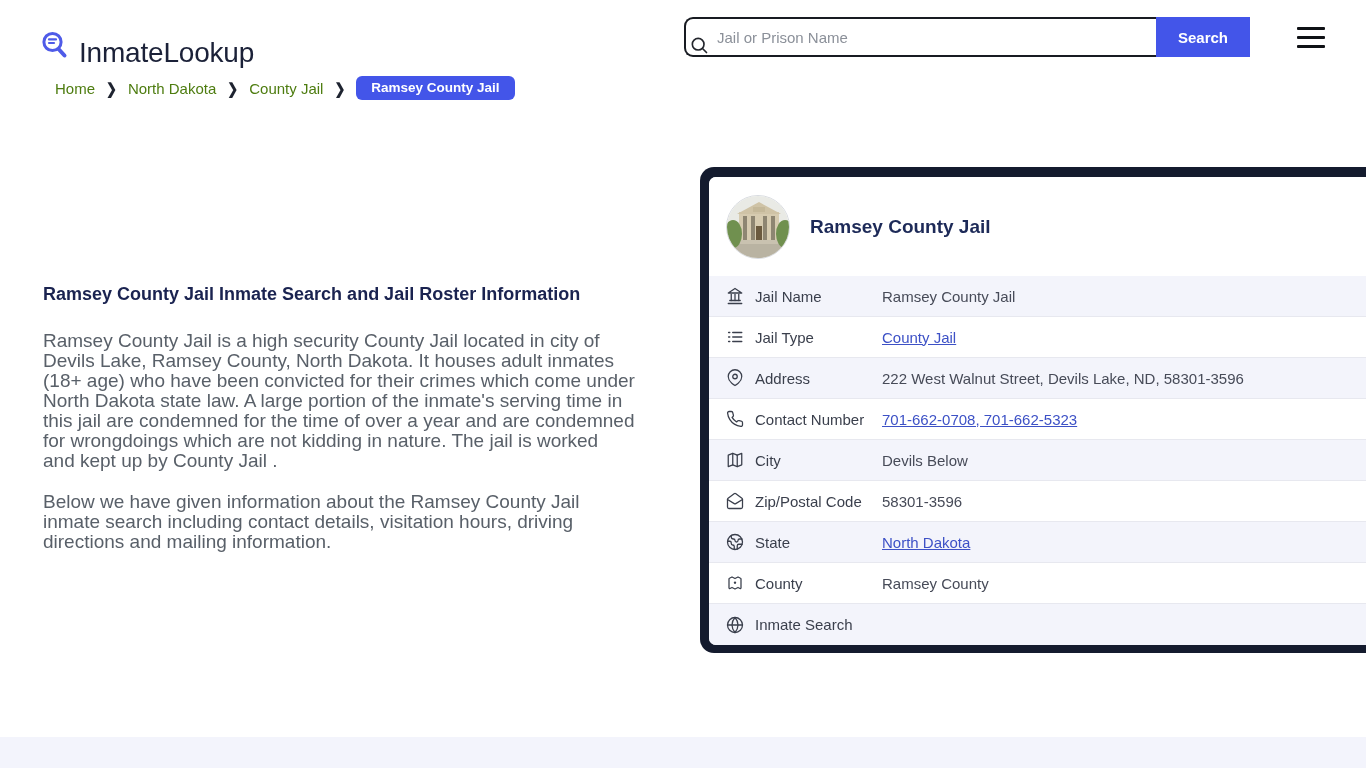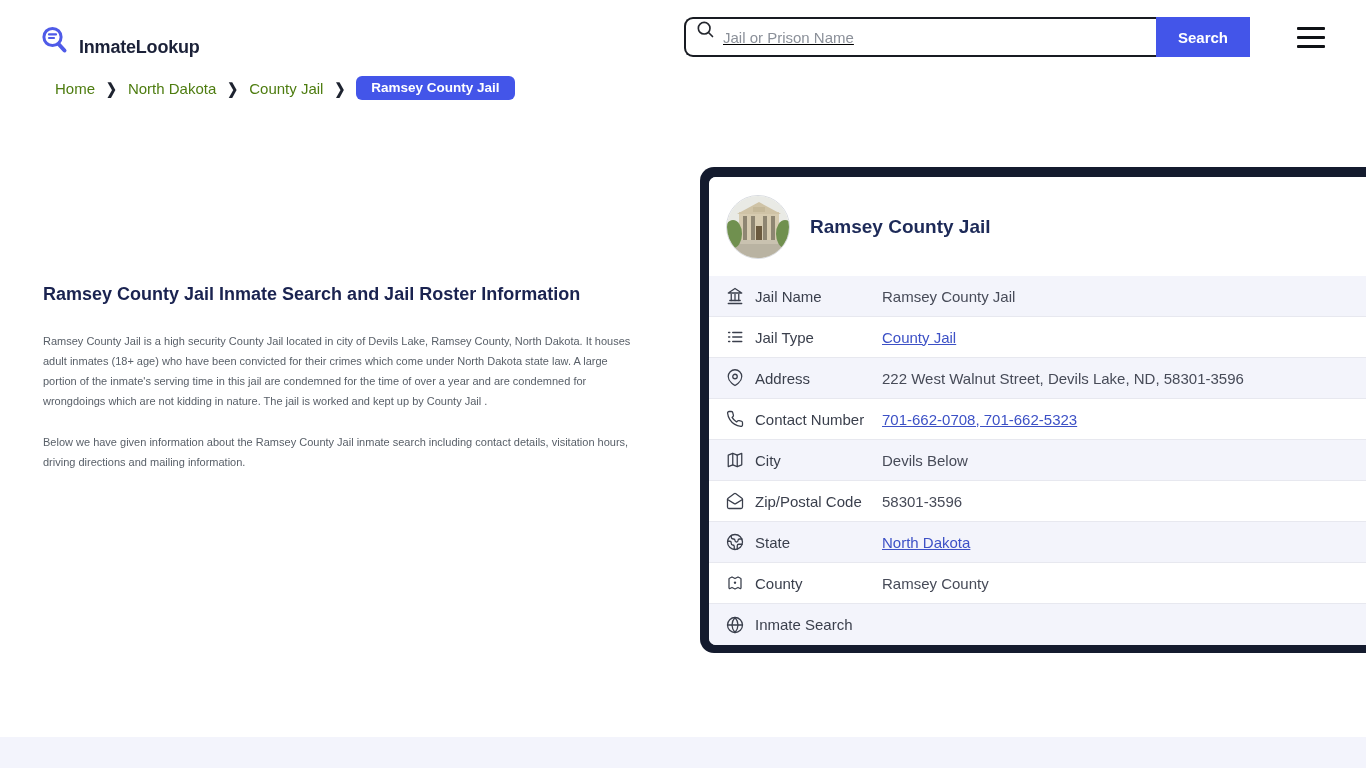--- a/index.html
+++ b/index.html
@@ -2,25 +2,25 @@
 <html><head>
 <meta charset="utf-8">
 <style>
   * { margin:0; padding:0; box-sizing:border-box; }
   html,body { width:1366px; height:768px; overflow:hidden; background:#ffffff;
     font-family:"Liberation Sans", sans-serif; }
   .page { position:relative; width:1366px; height:768px; background:#ffffff; overflow:hidden; }
 
   
   .logo { position:absolute; left:40px; top:21px; display:flex; align-items:center; gap:9px; cursor:pointer; }
-  .logo-text { font-size:18px; font-weight:700; color:#1b2138; letter-spacing:-0.2px;margin-top:16px; }
+  .logo-text { font-size:28px; font-weight:400; color:#1b2138; letter-spacing:-0.2px;margin-top:16px; }
 
   .search-wrap { position:absolute; left:684px; top:17px; width:566px; height:40px; display:flex; }
-  .search-box { flex:1; display:flex; align-items:flex-start; height:40px; border:2px solid #181b22;
-    border-radius:9px 0 0 9px; border-right:none; background:#ffffff; padding-left:9px;text-decoration:underline; }
+  .search-box { flex:1; display:flex; align-items:flex-end; height:40px; border:2px solid #181b22;
+    border-radius:9px 0 0 9px; border-right:none; background:#ffffff; padding-left:3px; }
   .search-box svg { flex:0 0 auto; }
   .search-input { border:none; outline:none; flex:1; height:100%; font-size:15px; color:#30343d;
     padding-left:8px; background:transparent; font-family:"Liberation Sans", sans-serif; }
   .search-input::placeholder { color:#8b9099; }
   .search-btn { width:94px; height:40px; background:#4355e9; color:#ffffff; border:none;
     border-radius:0; font-size:15px; font-weight:700; cursor:pointer; font-family:"Liberation Sans", sans-serif; }
 
   .hamburger { position:absolute; left:1297px; top:27px; width:28px; height:21px; display:flex;
     flex-direction:column; justify-content:space-between; cursor:pointer; }
   .hamburger span { display:block; height:3px; background:#0f1115; border-radius:1px; }
@@ -28,21 +28,21 @@
   
   .breadcrumb { position:absolute; left:55px; top:76px; display:flex; align-items:center; gap:11px; }
   .crumb { font-size:15px; color:#4d7c0f; cursor:pointer; }
   .crumb-sep { font-size:13px; font-weight:700; color:#1e2330; transform:scaleY(1.15); }
   .crumb-badge { background:#4355e9; color:#ffffff; font-size:13.5px; font-weight:700;
     padding:4px 15px 5px; border-radius:6px; }
 
   
   .article { position:absolute; left:43px; top:278px; width:592px; }
   .article h1 { font-size:18px; line-height:32px; font-weight:700; color:#1a2350; }
-  .article p { margin-top:21px; font-size:11px; line-height:20px; color:#596069; }
+  .article p { margin-top:21px; font-size:19px; line-height:20px; color:#596069; }
 
   
   .card-frame { position:absolute; left:700px; top:167px; width:680px; height:486px;
     background:#141b2e; border-radius:14px; padding:10px 0 8px 9px; }
   .card-inner { width:100%; height:100%; background:#ffffff; border-radius:7px 0 0 7px; overflow:hidden; }
   .card-head { height:99px; display:flex; align-items:center; padding-left:17px; background:#ffffff; }
   .avatar { width:64px; height:64px; border-radius:50%; overflow:hidden; border:1px solid #d8dbe0; flex:0 0 auto; }
   .card-title { margin-left:20px; font-size:19px; font-weight:700; color:#1d2a58; }
 
   .jail-row { height:41px; display:flex; align-items:center; padding-left:17px;

